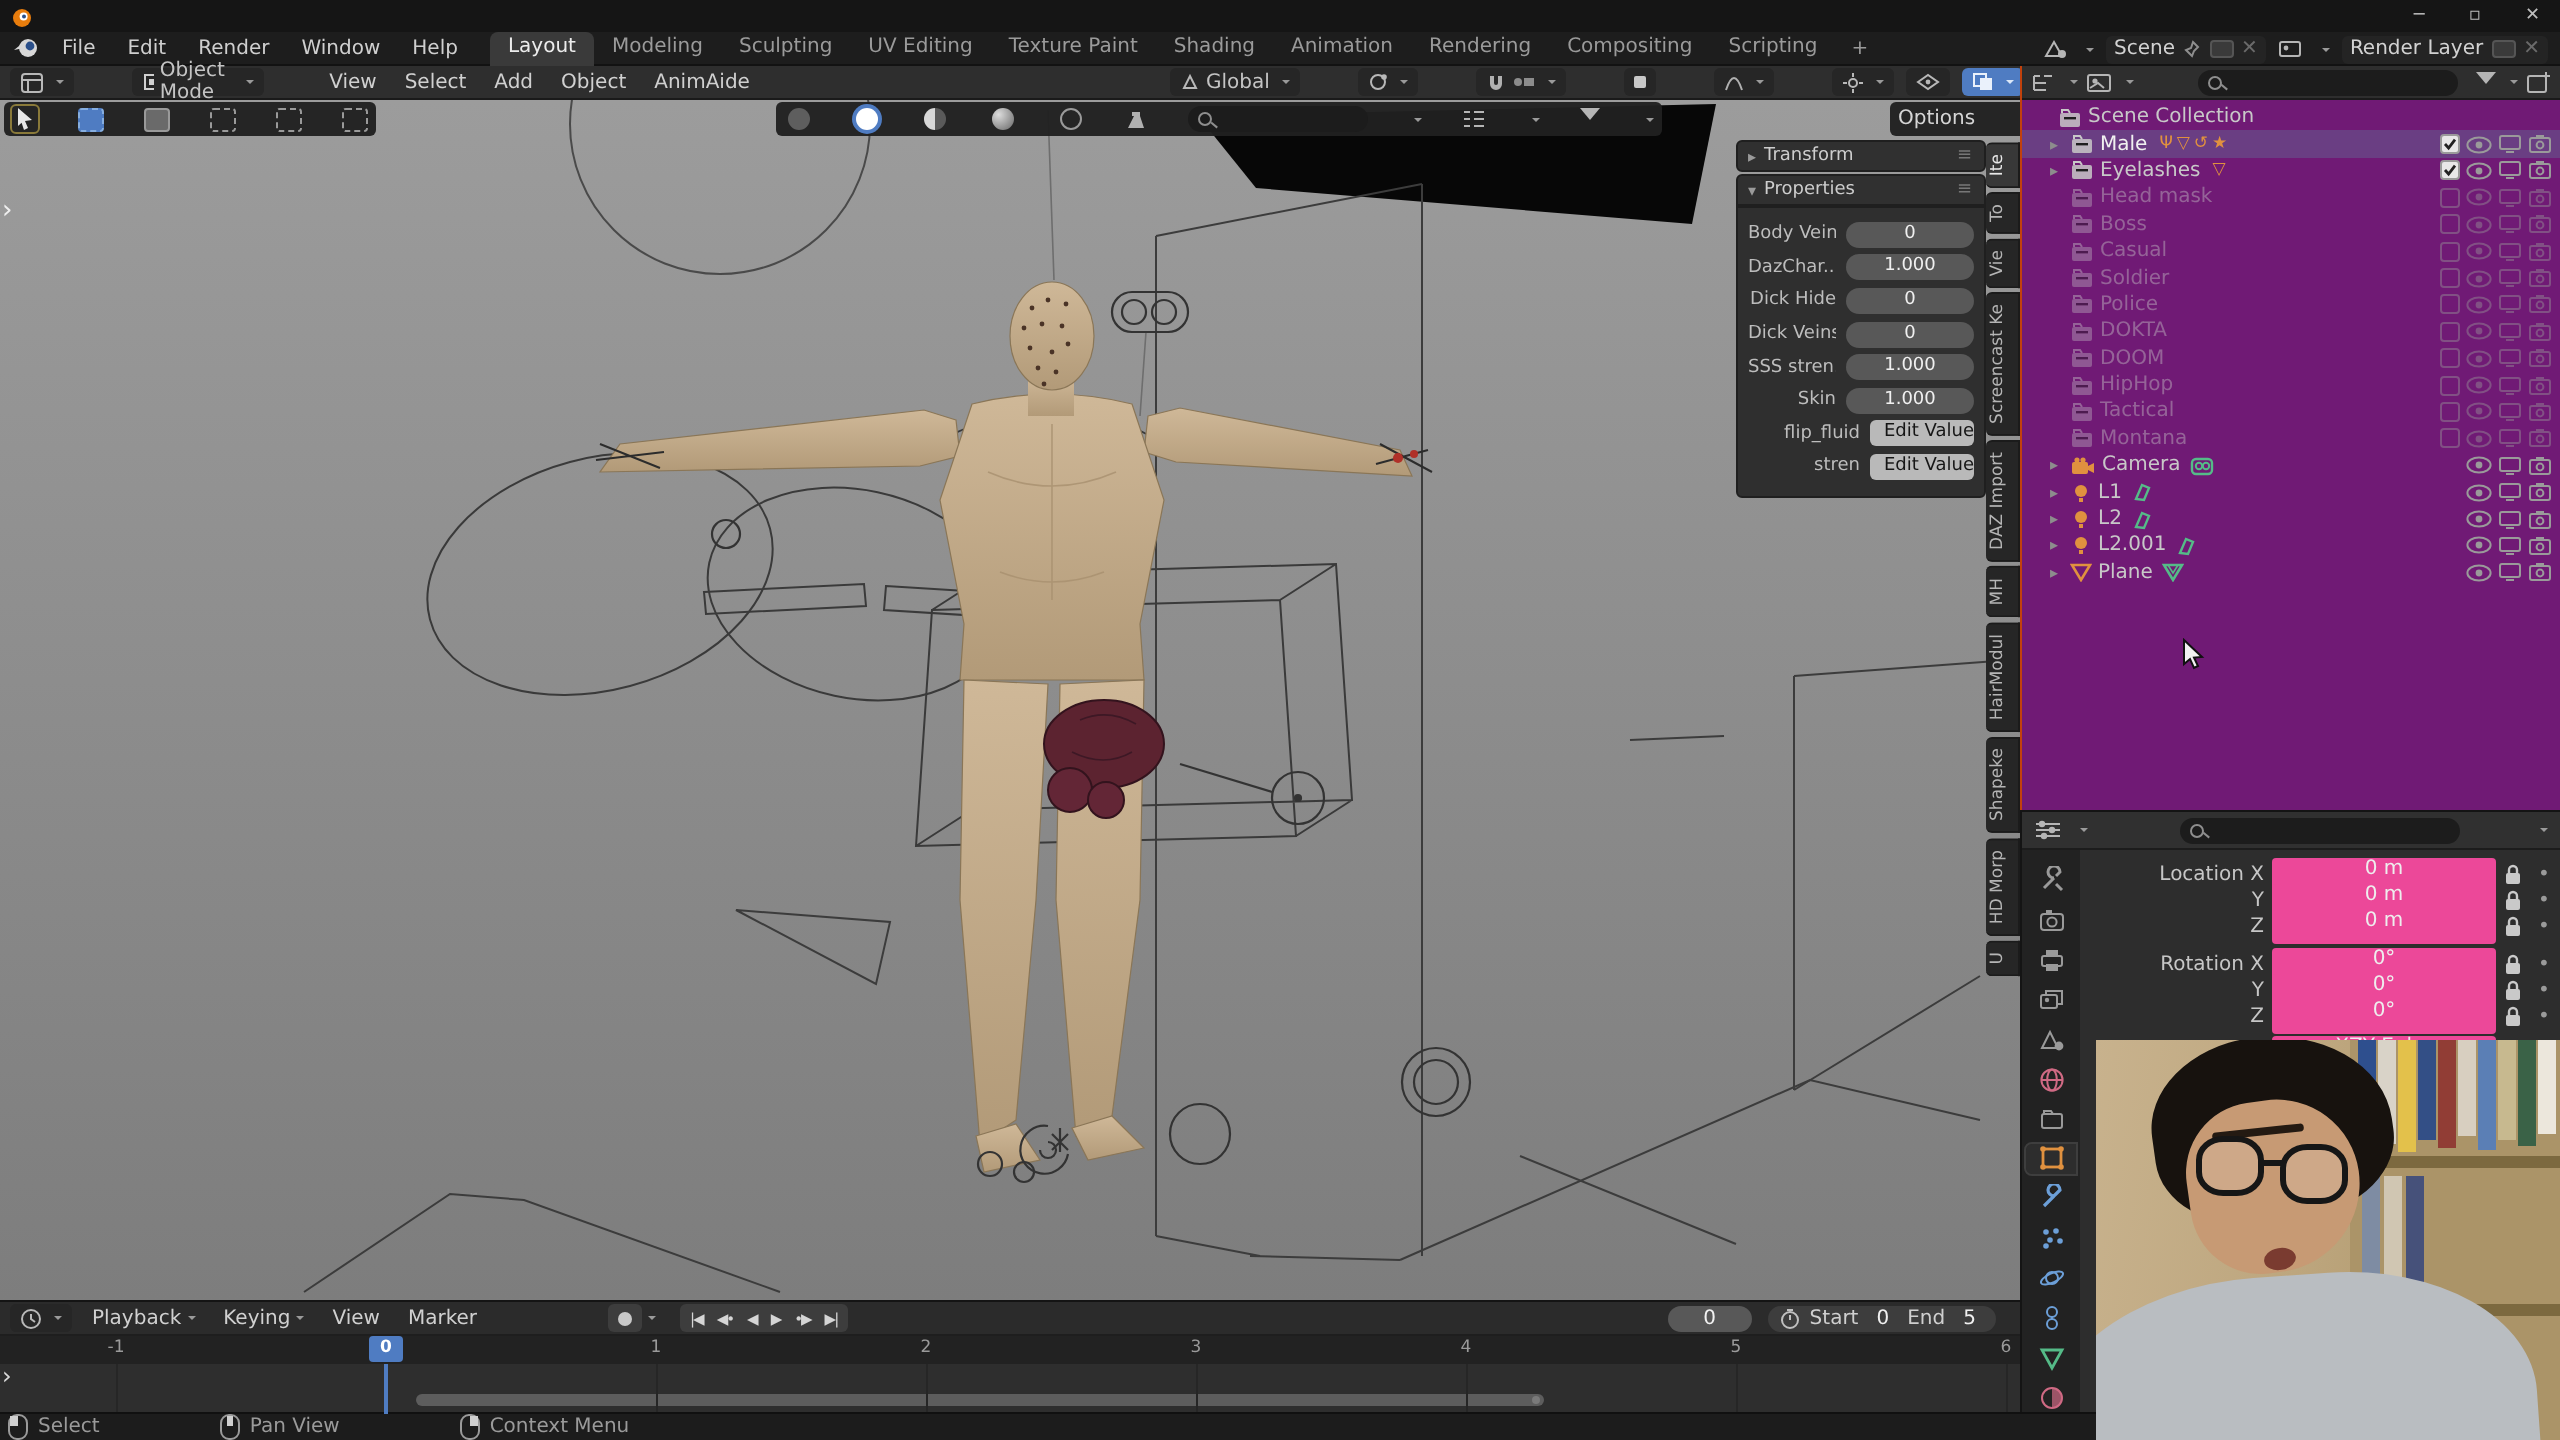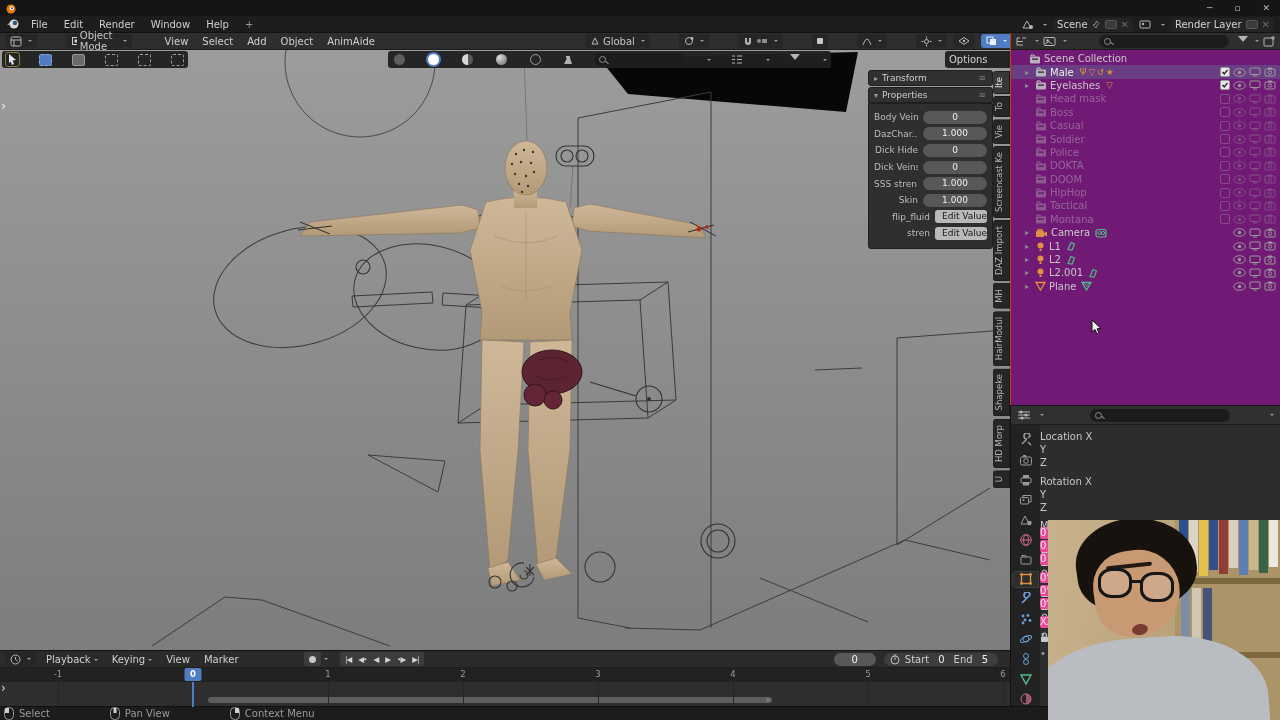--- a/index.html
+++ b/index.html
@@ -119,21 +119,21 @@
   border-left:1px solid #141414; border-top:1px solid #141414; }
 #props-hdr { height:19px; background:#303030; border-bottom:1px solid #1c1c1c;
   display:flex; align-items:center; padding:0 6px; gap:6px; }
 #props-hdr .search { flex:0 0 140px; margin-left:40px; }
 #prop-tabs { position:absolute; left:0; top:19px; width:29px; bottom:0; background:#222;
   display:flex; flex-direction:column; align-items:center; padding-top:8px; gap:5px; }
 .ptab { width:25px; height:21px; display:flex; align-items:center; justify-content:center;
   border-radius:3px 0 0 3px; }
 .ptab.active { background:#2d2d2d; outline:1px solid #3e3e3e; }
 #prop-rows { position:absolute; left:29px; top:19px; right:0; padding:6px 4px 0 0; }
-.pr-row { display:flex; align-items:flex-start; height:13.2px; gap:4px;flex-direction:column; }
+.pr-row { display:flex; align-items:center; height:13.2px; gap:4px; }
 .pr-gap { height:5px; }
 .pr-label { flex:0 0 92px; text-align:right; color:#c6c6c6; }
 .pr-val { flex:1; height:17px; background:#ec4899; border-radius:2px; color:#eee;
   text-align:center; line-height:11.5px; }
 .pr-lock { flex:0 0 12px; } .pr-dot { flex:0 0 8px; color:#9a9a9a; text-align:center; }
 
 
 #timeline { left:0; top:650px; width:1010px; height:56px; background:#2b2b2b;
   border-top:1px solid #141414; }
 #tl-hdr { height:17px; display:flex; align-items:center; border-bottom:1px solid #1e1e1e; }
@@ -209,20 +209,32 @@
         <circle cx="8" cy="6" r="4.5" fill="#d8d8d8"></circle>
         <circle cx="9" cy="5" r="2.2" fill="#2a4f8a"></circle>
         <path d="M1,7 L6,3 L6,6 Z" fill="#d8d8d8"></path>
       </svg>
     <div id="file-menus" class="row">
         <span class="menu-item">File</span>
         <span class="menu-item">Edit</span>
         <span class="menu-item">Render</span>
         <span class="menu-item">Window</span>
         <span class="menu-item">Help</span>
+      </div>
+    <div id="ws-tabs">
+        <div class="tab active">Layout</div>
+        <div class="tab">Modeling</div>
+        <div class="tab">Sculpting</div>
+        <div class="tab">UV Editing</div>
+        <div class="tab">Texture Paint</div>
+        <div class="tab">Shading</div>
+        <div class="tab">Animation</div>
+        <div class="tab">Rendering</div>
+        <div class="tab">Compositing</div>
+        <div class="tab">Scripting</div>
       </div>
     <span class="menu-item" style="color:#9a9a9a">+</span>
     <div id="scene-row">
       <svg width="13" height="11">
           <path d="M2,9 L6,2 L10,9 Z" fill="none" stroke="#b5b5b5"></path>
           <circle cx="10" cy="8" r="2" fill="#b5b5b5"></circle>
         </svg>
       <span class="caret sm"></span>
       <div class="selector">
         <span>Scene</span>

